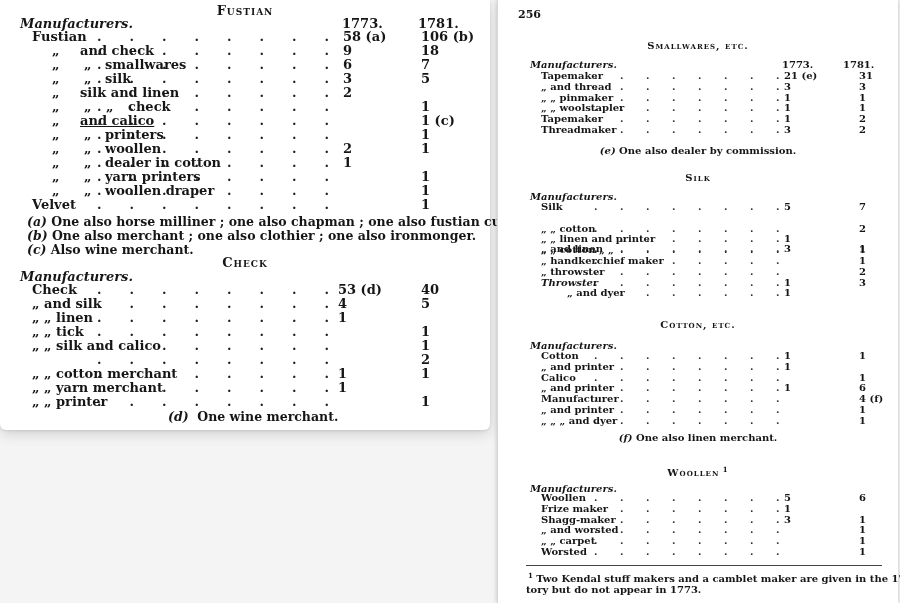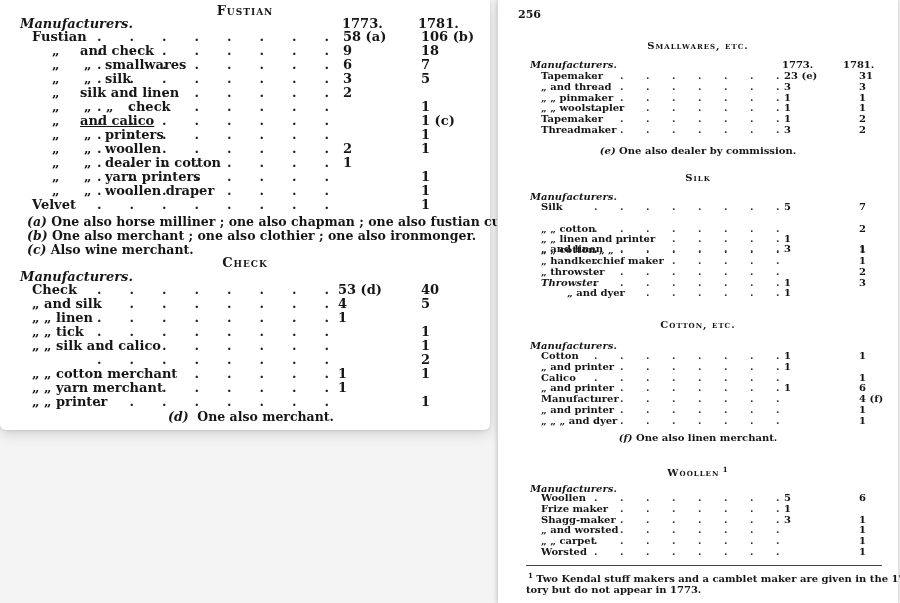--- a/index.html
+++ b/index.html
@@ -359,21 +359,21 @@
         <span class="dots" style="left: 227px;">.</span>
         <span class="dots" style="left: 259.5px;">.</span>
         <span class="dots" style="left: 292px;">.</span>
         <span class="dots" style="left: 324.5px;">.</span>
         <span style="left: 338px;"></span>
         <span style="left: 421px;">1</span>
       </div>
     </div>
   <div class="note" style="left:168px;top:409px;">
     <span class="italic">(d)</span>&nbsp;
-    <span>One also merchant.</span>
+    <span>One wine merchant.</span>
   </div>
 </div>
 
 <div class="panel" id="right-panel">
   <div class="note" style="left:20px;top:8px;font-size:11px;">256</div>
 
   <div id="right-sections">
       <div class="sec-title sc" style="left: 0px; right: 0px; top: 40px; font-size: 10px;"><span>Smallwares, etc.</span></div>
       <div class="note italic" style="left: 32px; top: 59px;">Manufacturers.</div>
       <div class="note" style="left: 284px; top: 59px;">1773.</div>
@@ -382,21 +382,21 @@
         <div class="row" style="top: 70px;">
           <span style="left: 43px;">Tapemaker</span>
           <span class="dots" style="left: 96px;">.</span>
           <span class="dots" style="left: 122px;">.</span>
           <span class="dots" style="left: 148px;">.</span>
           <span class="dots" style="left: 174px;">.</span>
           <span class="dots" style="left: 200px;">.</span>
           <span class="dots" style="left: 226px;">.</span>
           <span class="dots" style="left: 252px;">.</span>
           <span class="dots" style="left: 278px;">.</span>
-          <span style="left: 286px;">23 (e)</span>
+          <span style="left: 286px;">21 (e)</span>
           <span style="left: 361px;">31</span>
         </div>
         <div class="row" style="top: 80.8px;">
           <span style="left: 43px;">„      and thread</span>
           <span class="dots" style="left: 96px;">.</span>
           <span class="dots" style="left: 122px;">.</span>
           <span class="dots" style="left: 148px;">.</span>
           <span class="dots" style="left: 174px;">.</span>
           <span class="dots" style="left: 200px;">.</span>
           <span class="dots" style="left: 226px;">.</span>

